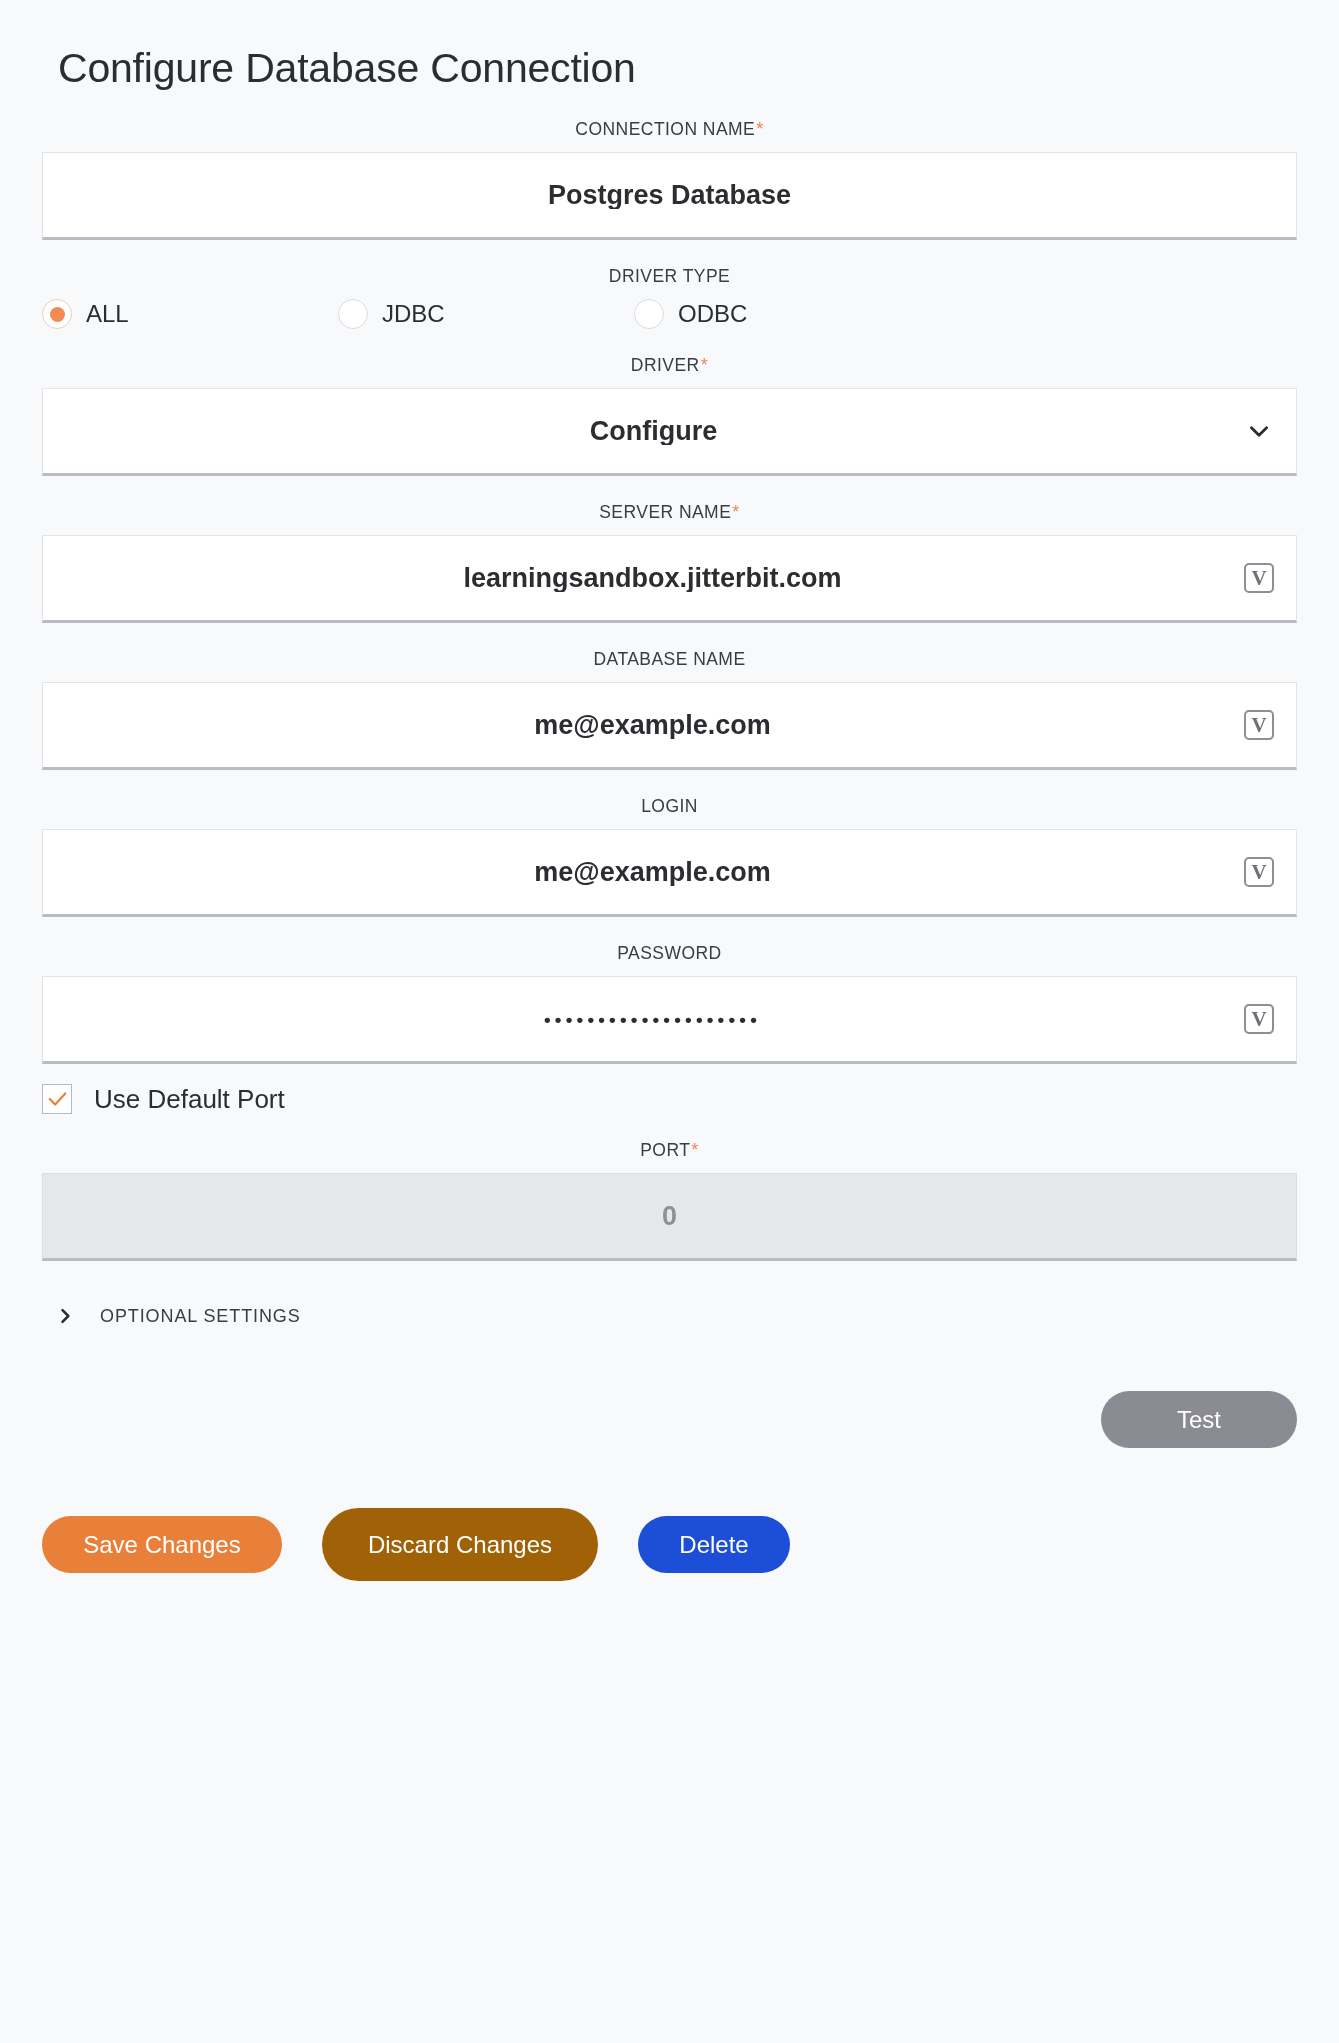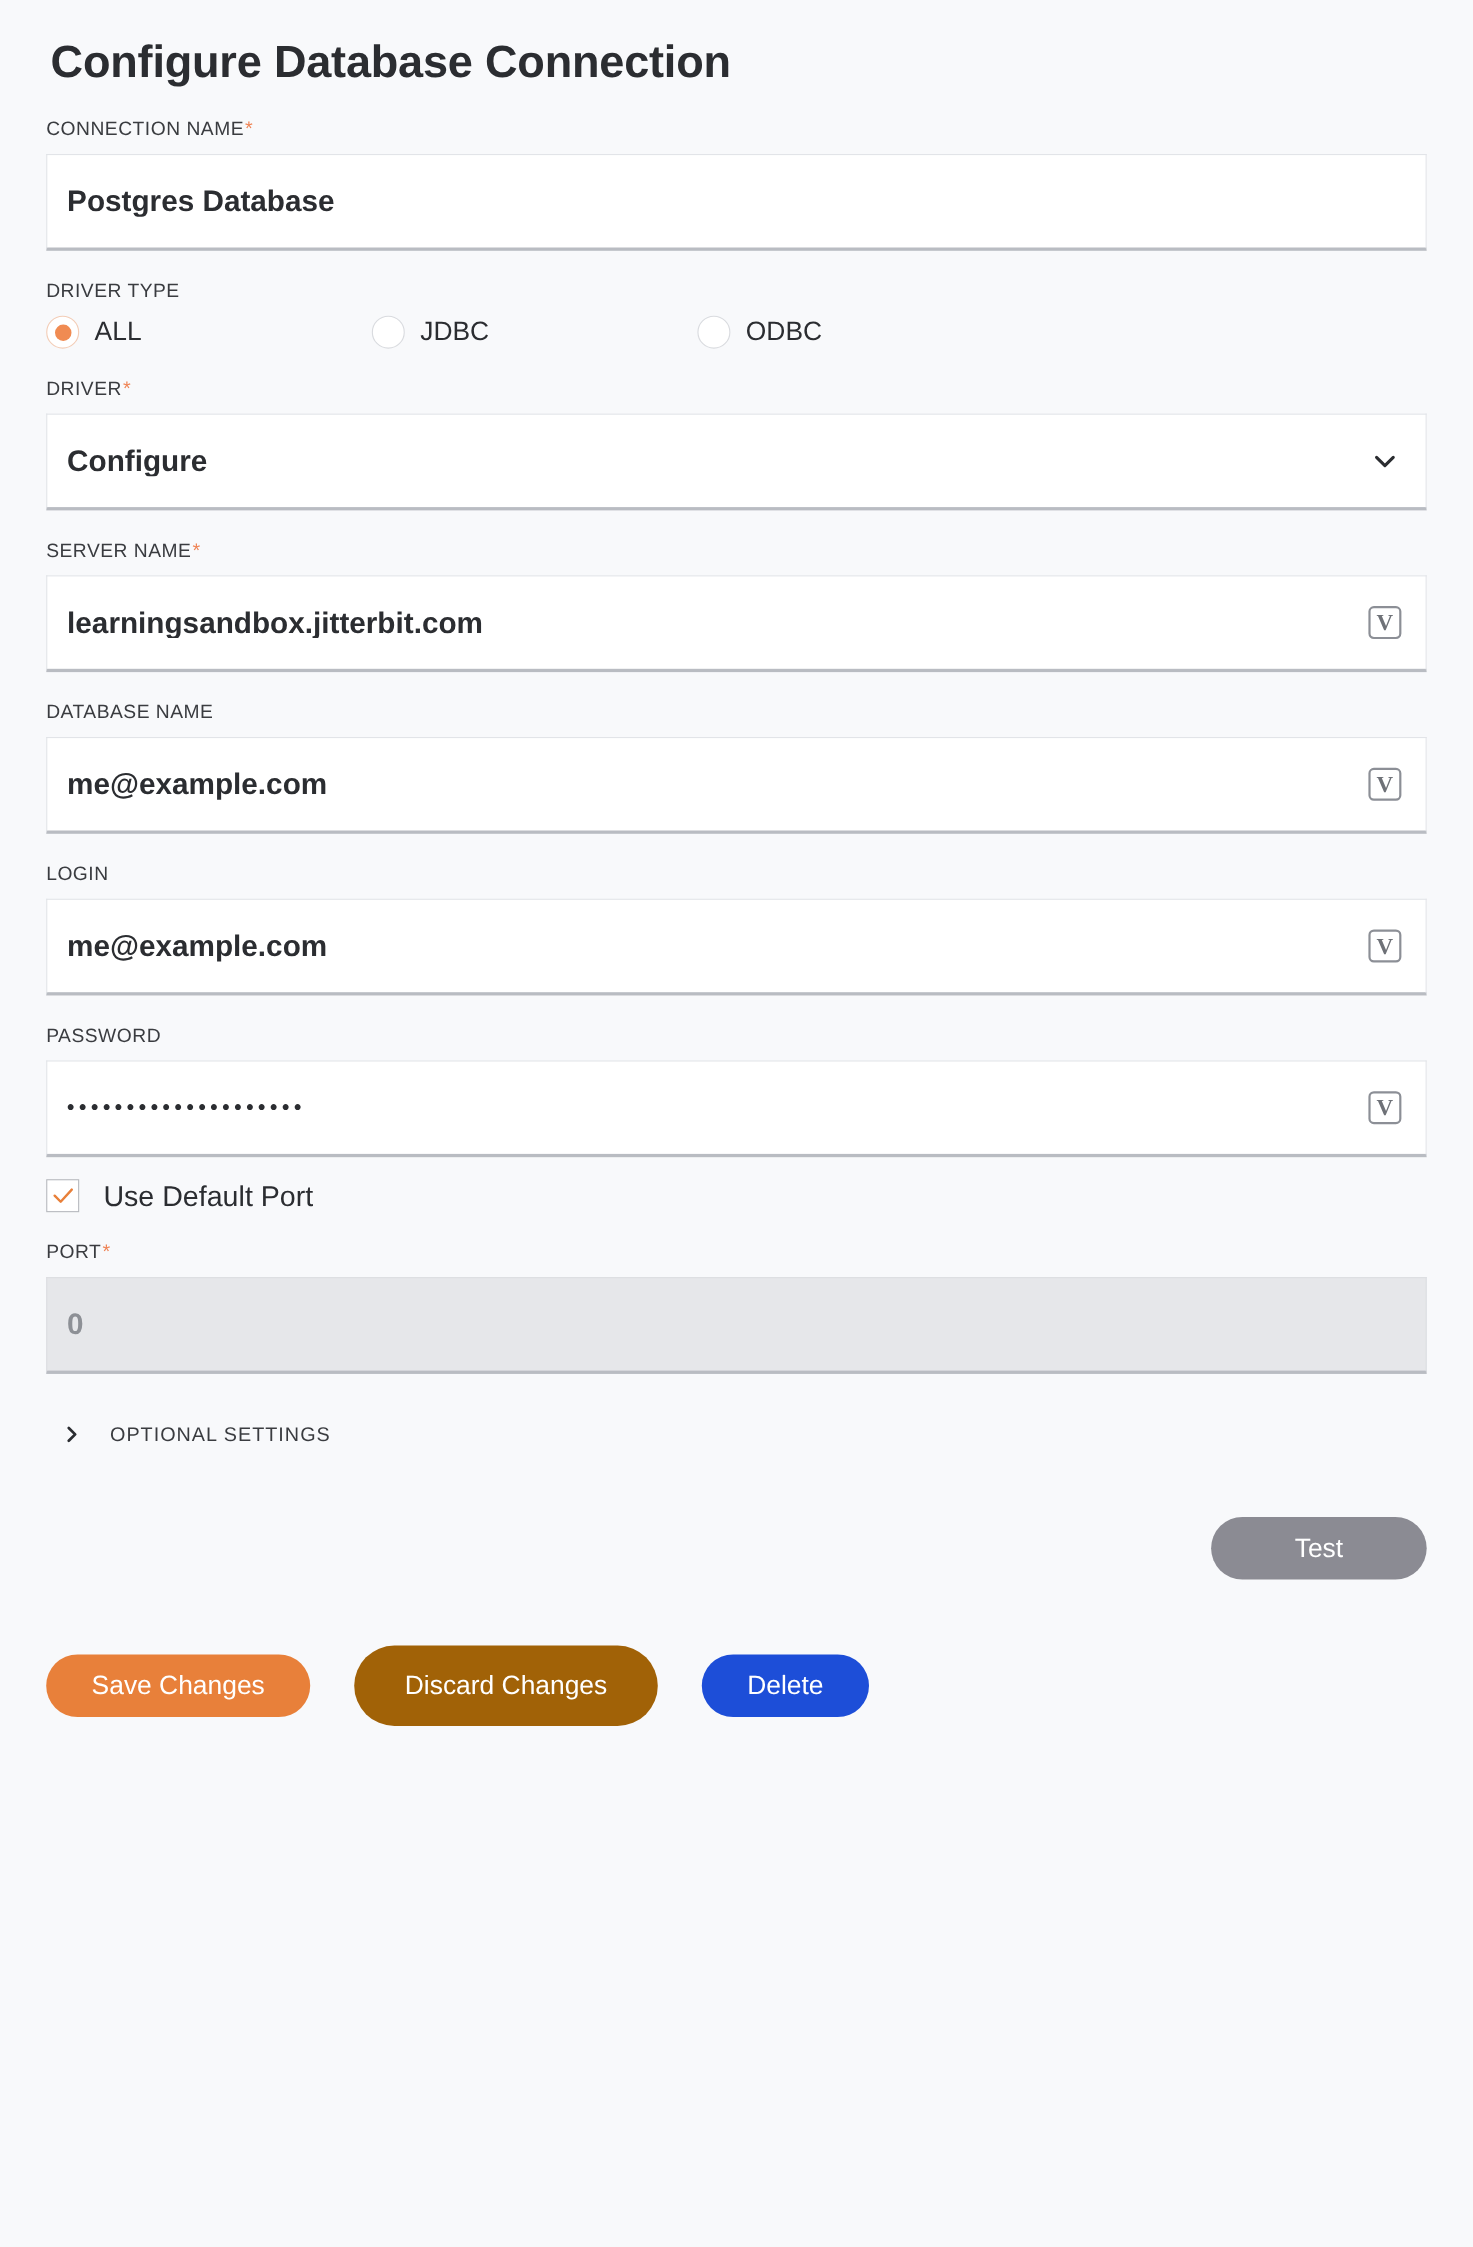--- a/index.html
+++ b/index.html
@@ -20,30 +20,30 @@
   .page {
     position: relative;
     width: 1339px;
     height: 2043px;
     padding: 0 42px;
   }
 
   
   .page-title {
     font-size: 41px;
-    font-weight: 700;
+    font-weight: 400;
     color: #2b2d31;
     letter-spacing: -0.2px;
-    margin: 4px;
+    margin: 16px;
     padding-top: 28px;
     line-height: 1.2;
   }
 
   
-  .field-group { margin-top: 26px; }
+  .field-group { margin-top: 26px; text-align: center; }
 
   .field-label {
     font-size: 17.5px;
     letter-spacing: 0.45px;
     color: #3a3c40;
     font-weight: 400;
     margin-bottom: 12px;
     display: block;
     text-transform: uppercase;
   }

